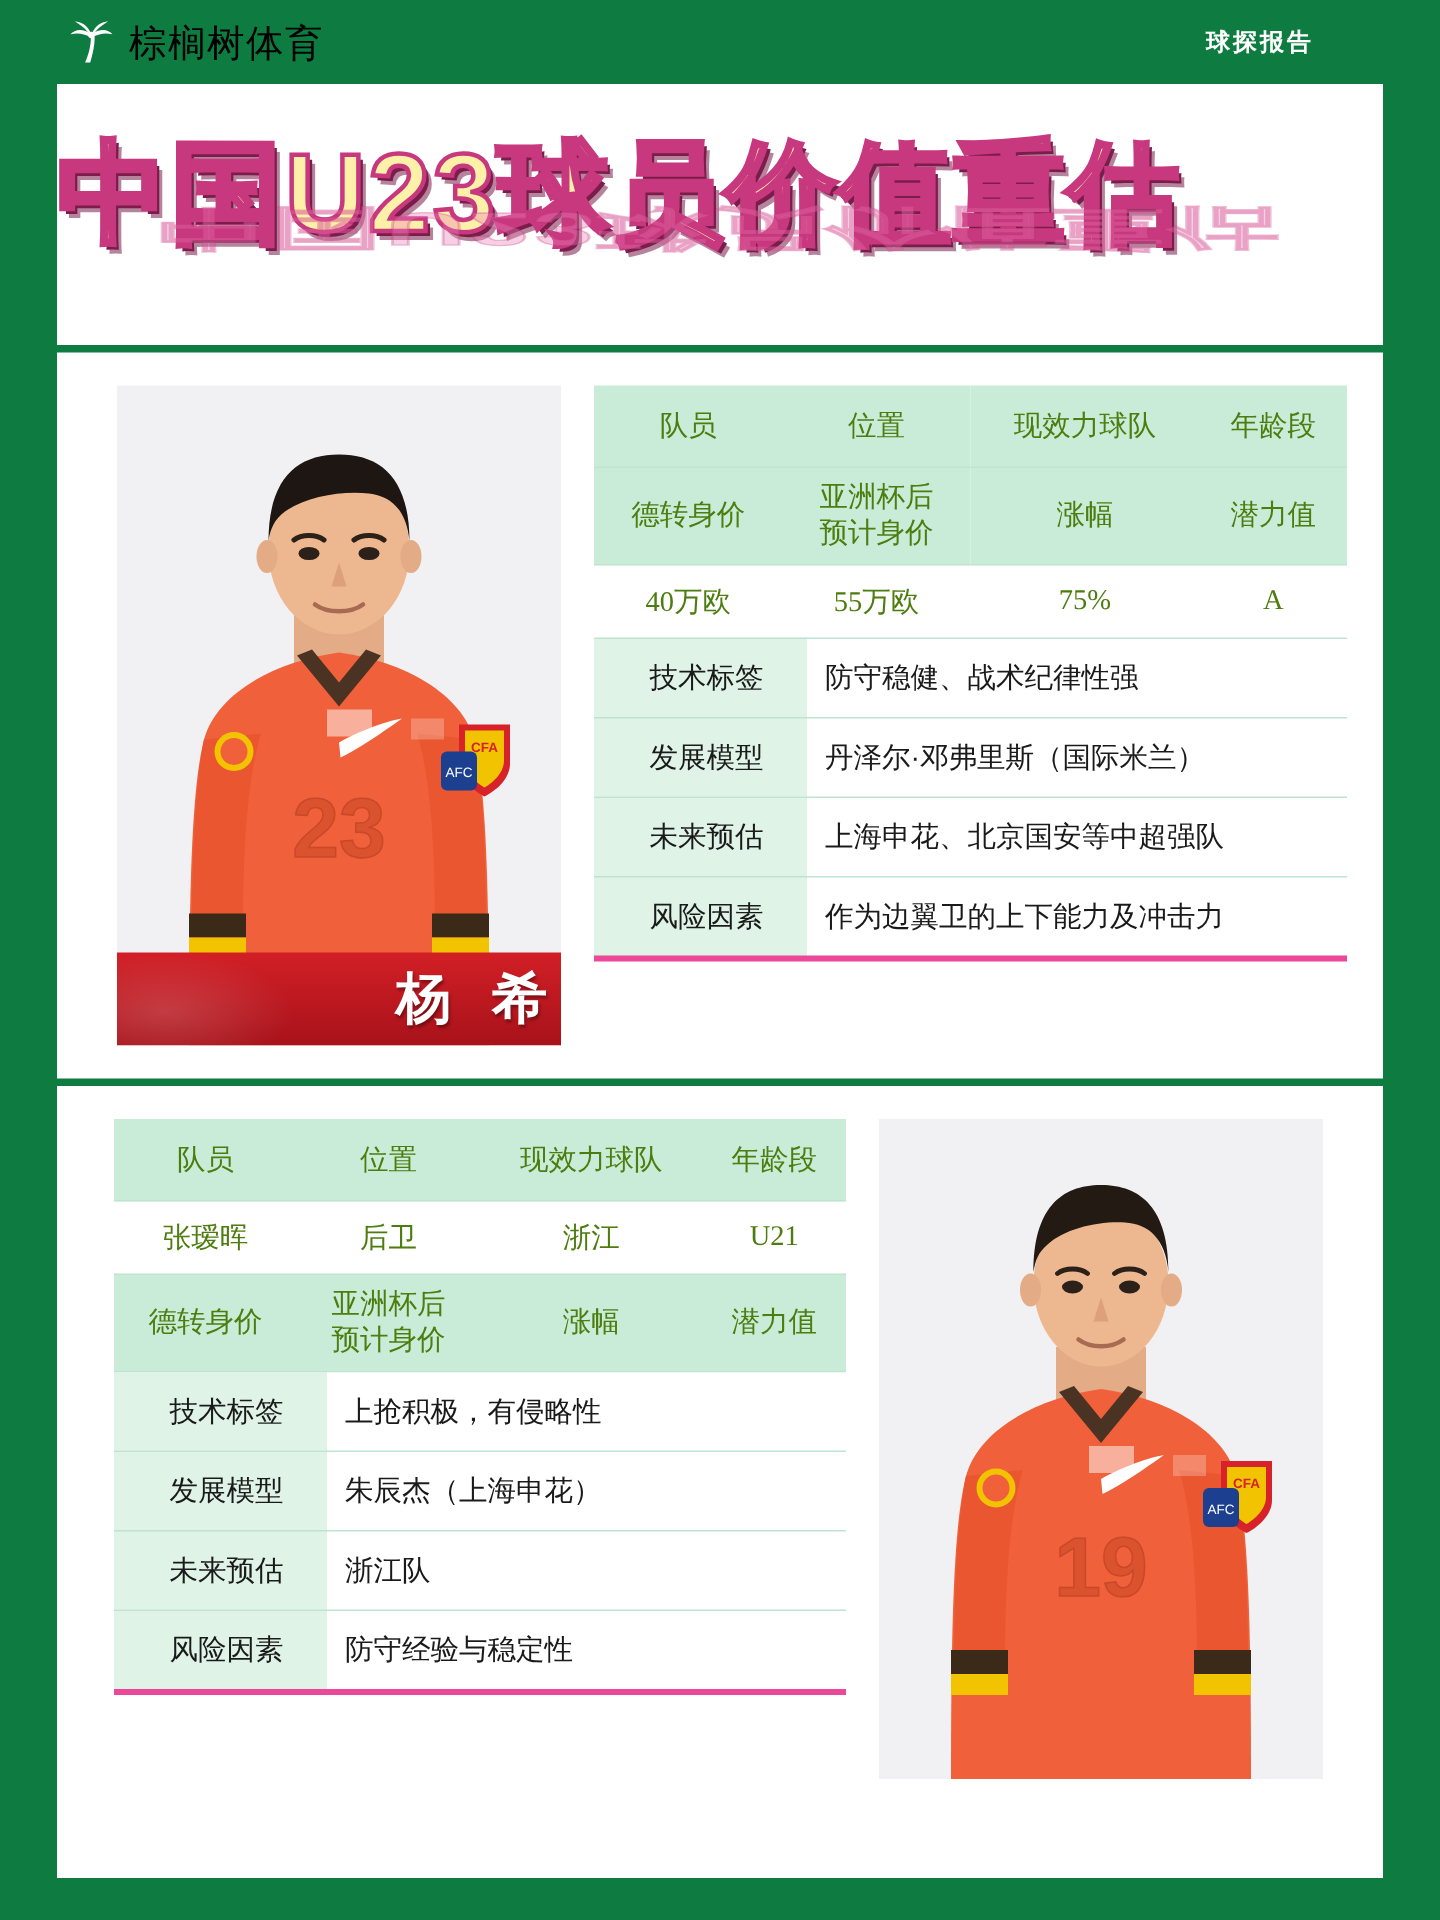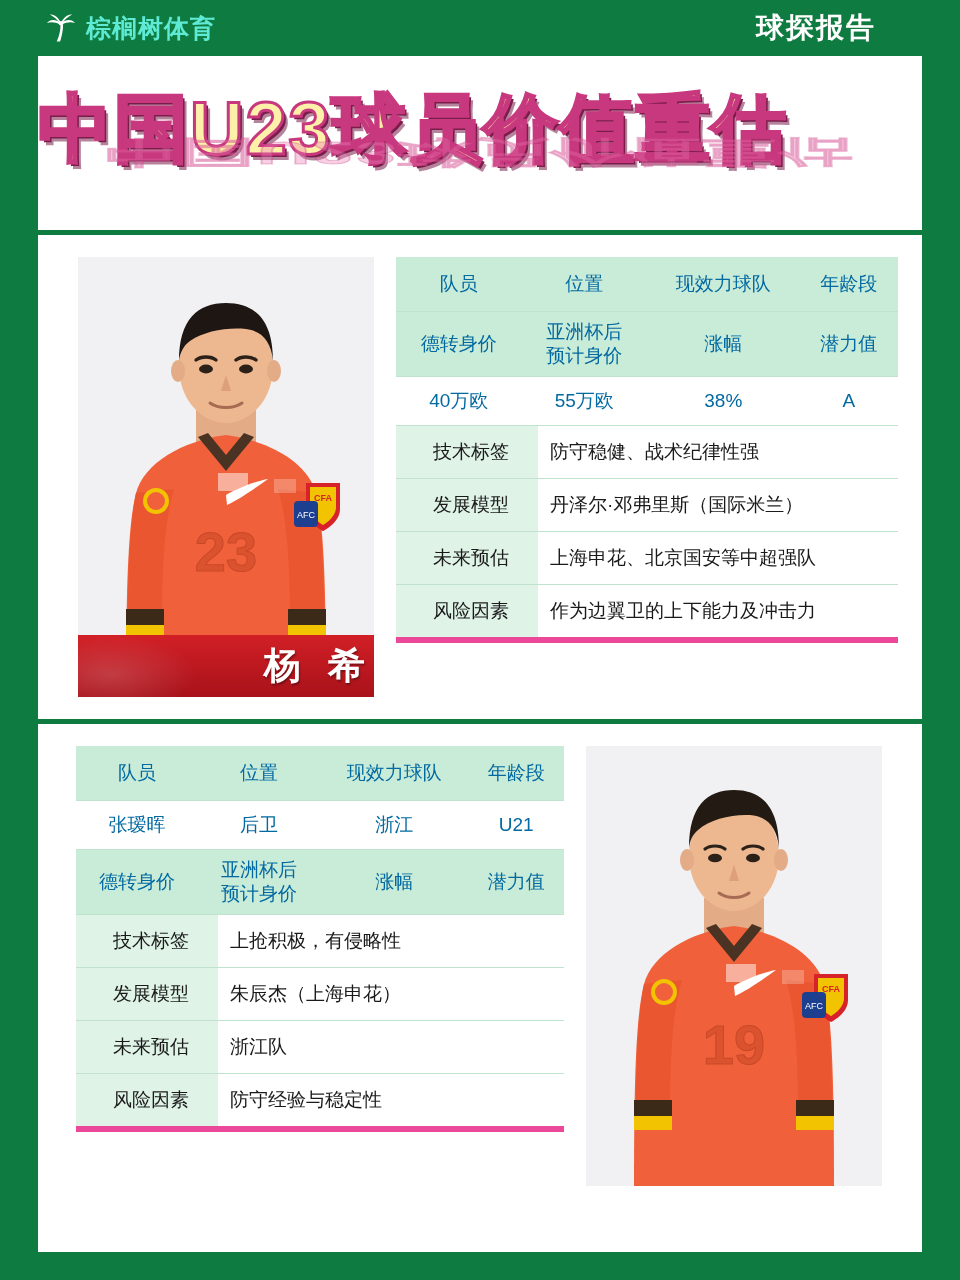--- a/index.html
+++ b/index.html
@@ -35,28 +35,28 @@
     display: flex;
     align-items: center;
     gap: 8px;
   }
   .palm-icon {
     width: 34px;
     height: 34px;
     display: block;
   }
   .brand-name {
-    color: #5eead4;
+    color: #000000;
     font-size: 25px;
-    font-weight: bold;
+    font-weight: normal;
     letter-spacing: 1px;
   }
   .report-tag {
     color: #ffffff;
-    font-size: 28px;
+    font-size: 16px;
     font-weight: bold;
     letter-spacing: 2px;
     padding-right: 30px;
   }
   
   .card {
     background: #ffffff;
     width: 884px;
     height: 1196px;
     box-sizing: border-box;
@@ -160,21 +160,22 @@
   }
   
   .tables {
     flex: 1 1 auto;
     min-width: 0;
   }
   table.grid {
     width: 100%;
     border-collapse: collapse;
     font-size: 19px;
-    color: #0369a1;
+    color: #4d7c0f;
+    font-family: Liberation Serif, serif;
   }
   table.grid td, table.grid th {
     border-bottom: 1px solid #bfe3cf;
     padding: 11px 6px;
     text-align: center;
     font-weight: normal;
   }
   tr.head td {
     background: #c9ecd8;
     font-size: 19px;
@@ -203,21 +204,21 @@
     width: 118px;
     text-align: center;
     white-space: nowrap;
     padding-left: 16px;
   }
   table.attrs td.value {
     background: #ffffff;
     text-align: left;
     padding-left: 12px;
   }
-  table.attrs tr:last-child td { border-bottom: 6px solid #ec4899; }
+  table.attrs tr:last-child td { border-bottom: 4px solid #ec4899; }
   
   .block2 table.grid td { font-size: 19px; }
   .mid-divider {
     height: 5px;
     background: #0e7c41;
     margin: 14px 0 0 0;
   }
 </style>
 </head>
 <body>
@@ -321,21 +322,21 @@
               <td>
                 <div>亚洲杯后</div>
                 <div>预计身价</div>
               </td>
               <td>涨幅</td>
               <td>潜力值</td>
             </tr>
             <tr class="values">
               <td>40万欧</td>
               <td>55万欧</td>
-              <td>38%</td>
+              <td>75%</td>
               <td>A</td>
             </tr>
           </tbody>
         </table>
         <table class="attrs">
           <tbody>
             <tr>
               <td class="label">技术标签</td>
               <td class="value">防守稳健、战术纪律性强</td>
             </tr>

